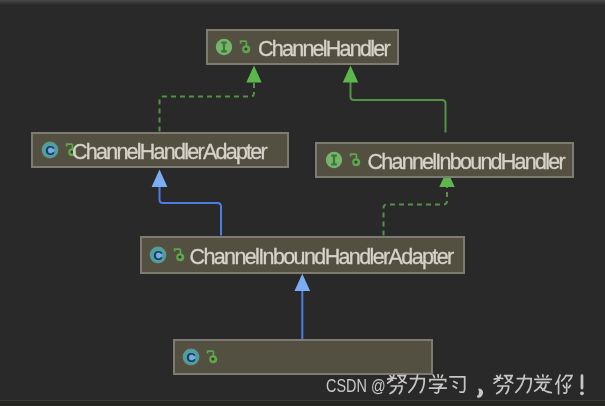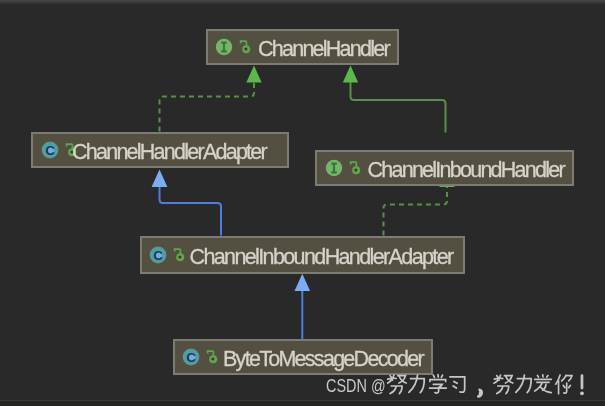--- a/index.html
+++ b/index.html
@@ -65,21 +65,21 @@
     <text x="9.2" y="13.8" font-family="Liberation Sans,sans-serif" font-size="13.5" font-weight="bold" fill="#20355c" text-anchor="middle">C</text>
   </svg>
   <svg class="ico" style="left:31.5px" width="15" height="15" viewBox="0 0 15 15">
     <path d="M7.4,1.7 H1.6 V3.9 M7.4,1.7 V6.6" stroke="#5fa64d" stroke-width="1.7" fill="none"></path>
     <circle cx="7.2" cy="9.8" r="4" fill="#5fa64d"></circle>
     <circle cx="6.9" cy="9.6" r="1.5" fill="#3a3a2c"></circle>
   </svg>
   <span class="txt" style="margin-left:39px;letter-spacing:-1.75px">ChannelHandlerAdapter</span>
 </div>
 
-<div class="node" id="n3" style="left:315px;top:150px;width:258.5px;height:36px;text-align:center;">
+<div class="node" id="n3" style="left:315px;top:142px;width:258.5px;height:36px;text-align:center;">
   <svg class="ico" style="left:7.5px" width="18" height="18" viewBox="0 0 18 18">
     <circle cx="9" cy="9" r="8.2" fill="#77b46a"></circle>
     <path d="M6.2,4.6 H11.8 M9,4.6 V13.4 M6.2,13.4 H11.8" stroke="#38783a" stroke-width="2.2" fill="none"></path>
   </svg>
   <svg class="ico" style="left:31.5px" width="15" height="15" viewBox="0 0 15 15">
     <path d="M7.4,1.7 H1.6 V3.9 M7.4,1.7 V6.6" stroke="#5fa64d" stroke-width="1.7" fill="none"></path>
     <circle cx="7.2" cy="9.8" r="4" fill="#5fa64d"></circle>
     <circle cx="6.9" cy="9.6" r="1.5" fill="#3a3a2c"></circle>
   </svg>
   <span class="txt" style="margin-left:50.5px;letter-spacing:-1.75px">ChannelInboundHandler</span>
@@ -105,21 +105,20 @@
     <circle cx="9" cy="9" r="8.4" fill="#c6ccc2" opacity="0.4"></circle>
     <circle cx="9" cy="9" r="7.8" fill="#47a3a3"></circle>
     <circle cx="10.2" cy="9.3" r="2.9" fill="#7aa7e8"></circle>
     <text x="9.2" y="13.8" font-family="Liberation Sans,sans-serif" font-size="13.5" font-weight="bold" fill="#20355c" text-anchor="middle">C</text>
   </svg>
   <svg class="ico" style="left:31.5px" width="15" height="15" viewBox="0 0 15 15">
     <path d="M7.4,1.7 H1.6 V3.9 M7.4,1.7 V6.6" stroke="#5fa64d" stroke-width="1.7" fill="none"></path>
     <circle cx="7.2" cy="9.8" r="4" fill="#5fa64d"></circle>
     <circle cx="6.9" cy="9.6" r="1.5" fill="#3a3a2c"></circle>
   </svg>
-  <span class="txt" style="margin-left:48.5px;letter-spacing:-1.72px">ByteToMessageDecoder</span>
 </div>
 
 <div id="wm">
   <span id="wmlat">CSDN @</span>
   <svg style="position:absolute;left:61px;top:0" width="215" height="28" viewBox="0 0 215 28">
     <g fill="none" stroke="#c7c6c4" stroke-width="1.5" stroke-linecap="round">
 
       <g transform="translate(-1.3,2.5) scale(1.1,1.15)">
         <path d="M4,1 C5.5,2.5 6,3.5 6.3,5 M7.5,0.5 C6.5,4 4,6.5 1.5,7.6 M1.8,4 C4,3.5 8,3 9.5,3.5 M11,1 H18 C17,4 15,6.2 12,7.4 M12.2,1.5 C13.5,4.5 16,6.6 18.6,7.4 M5,10 H14.8 C15,13 14.2,15 12.4,16.6 M9.6,10 C9.2,12.5 7,15.2 4,16.6"></path>
       </g>

